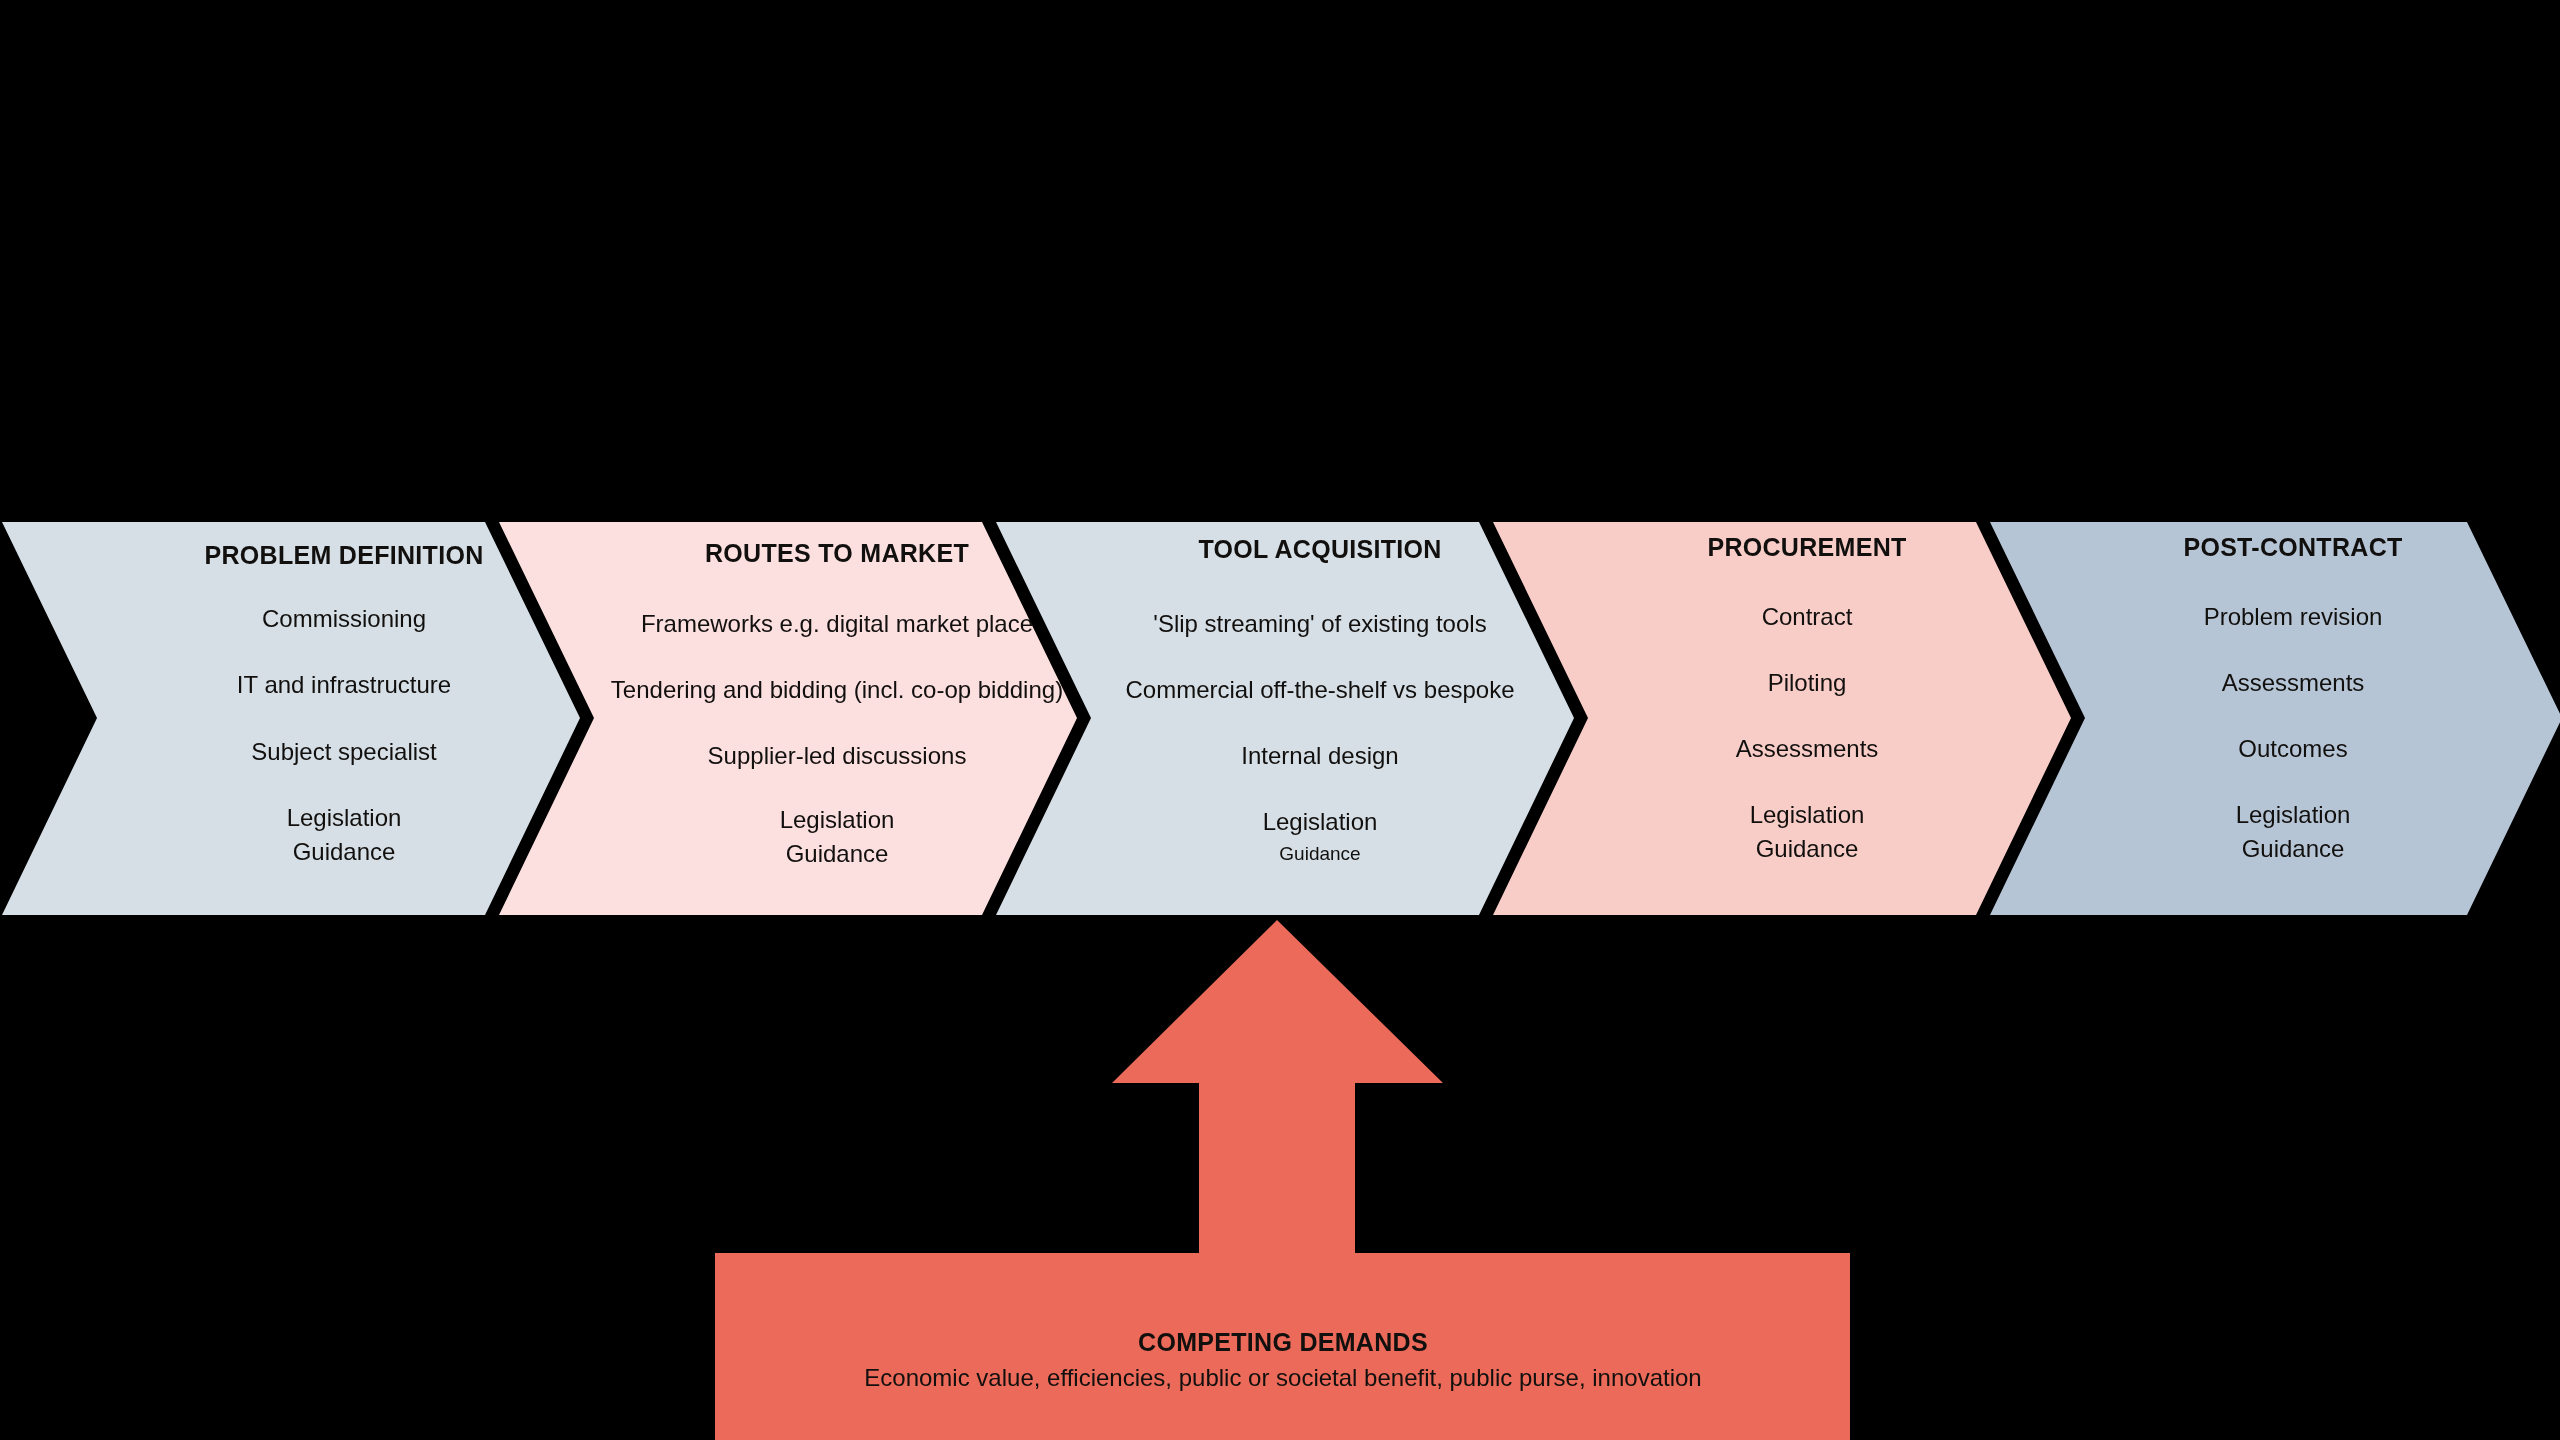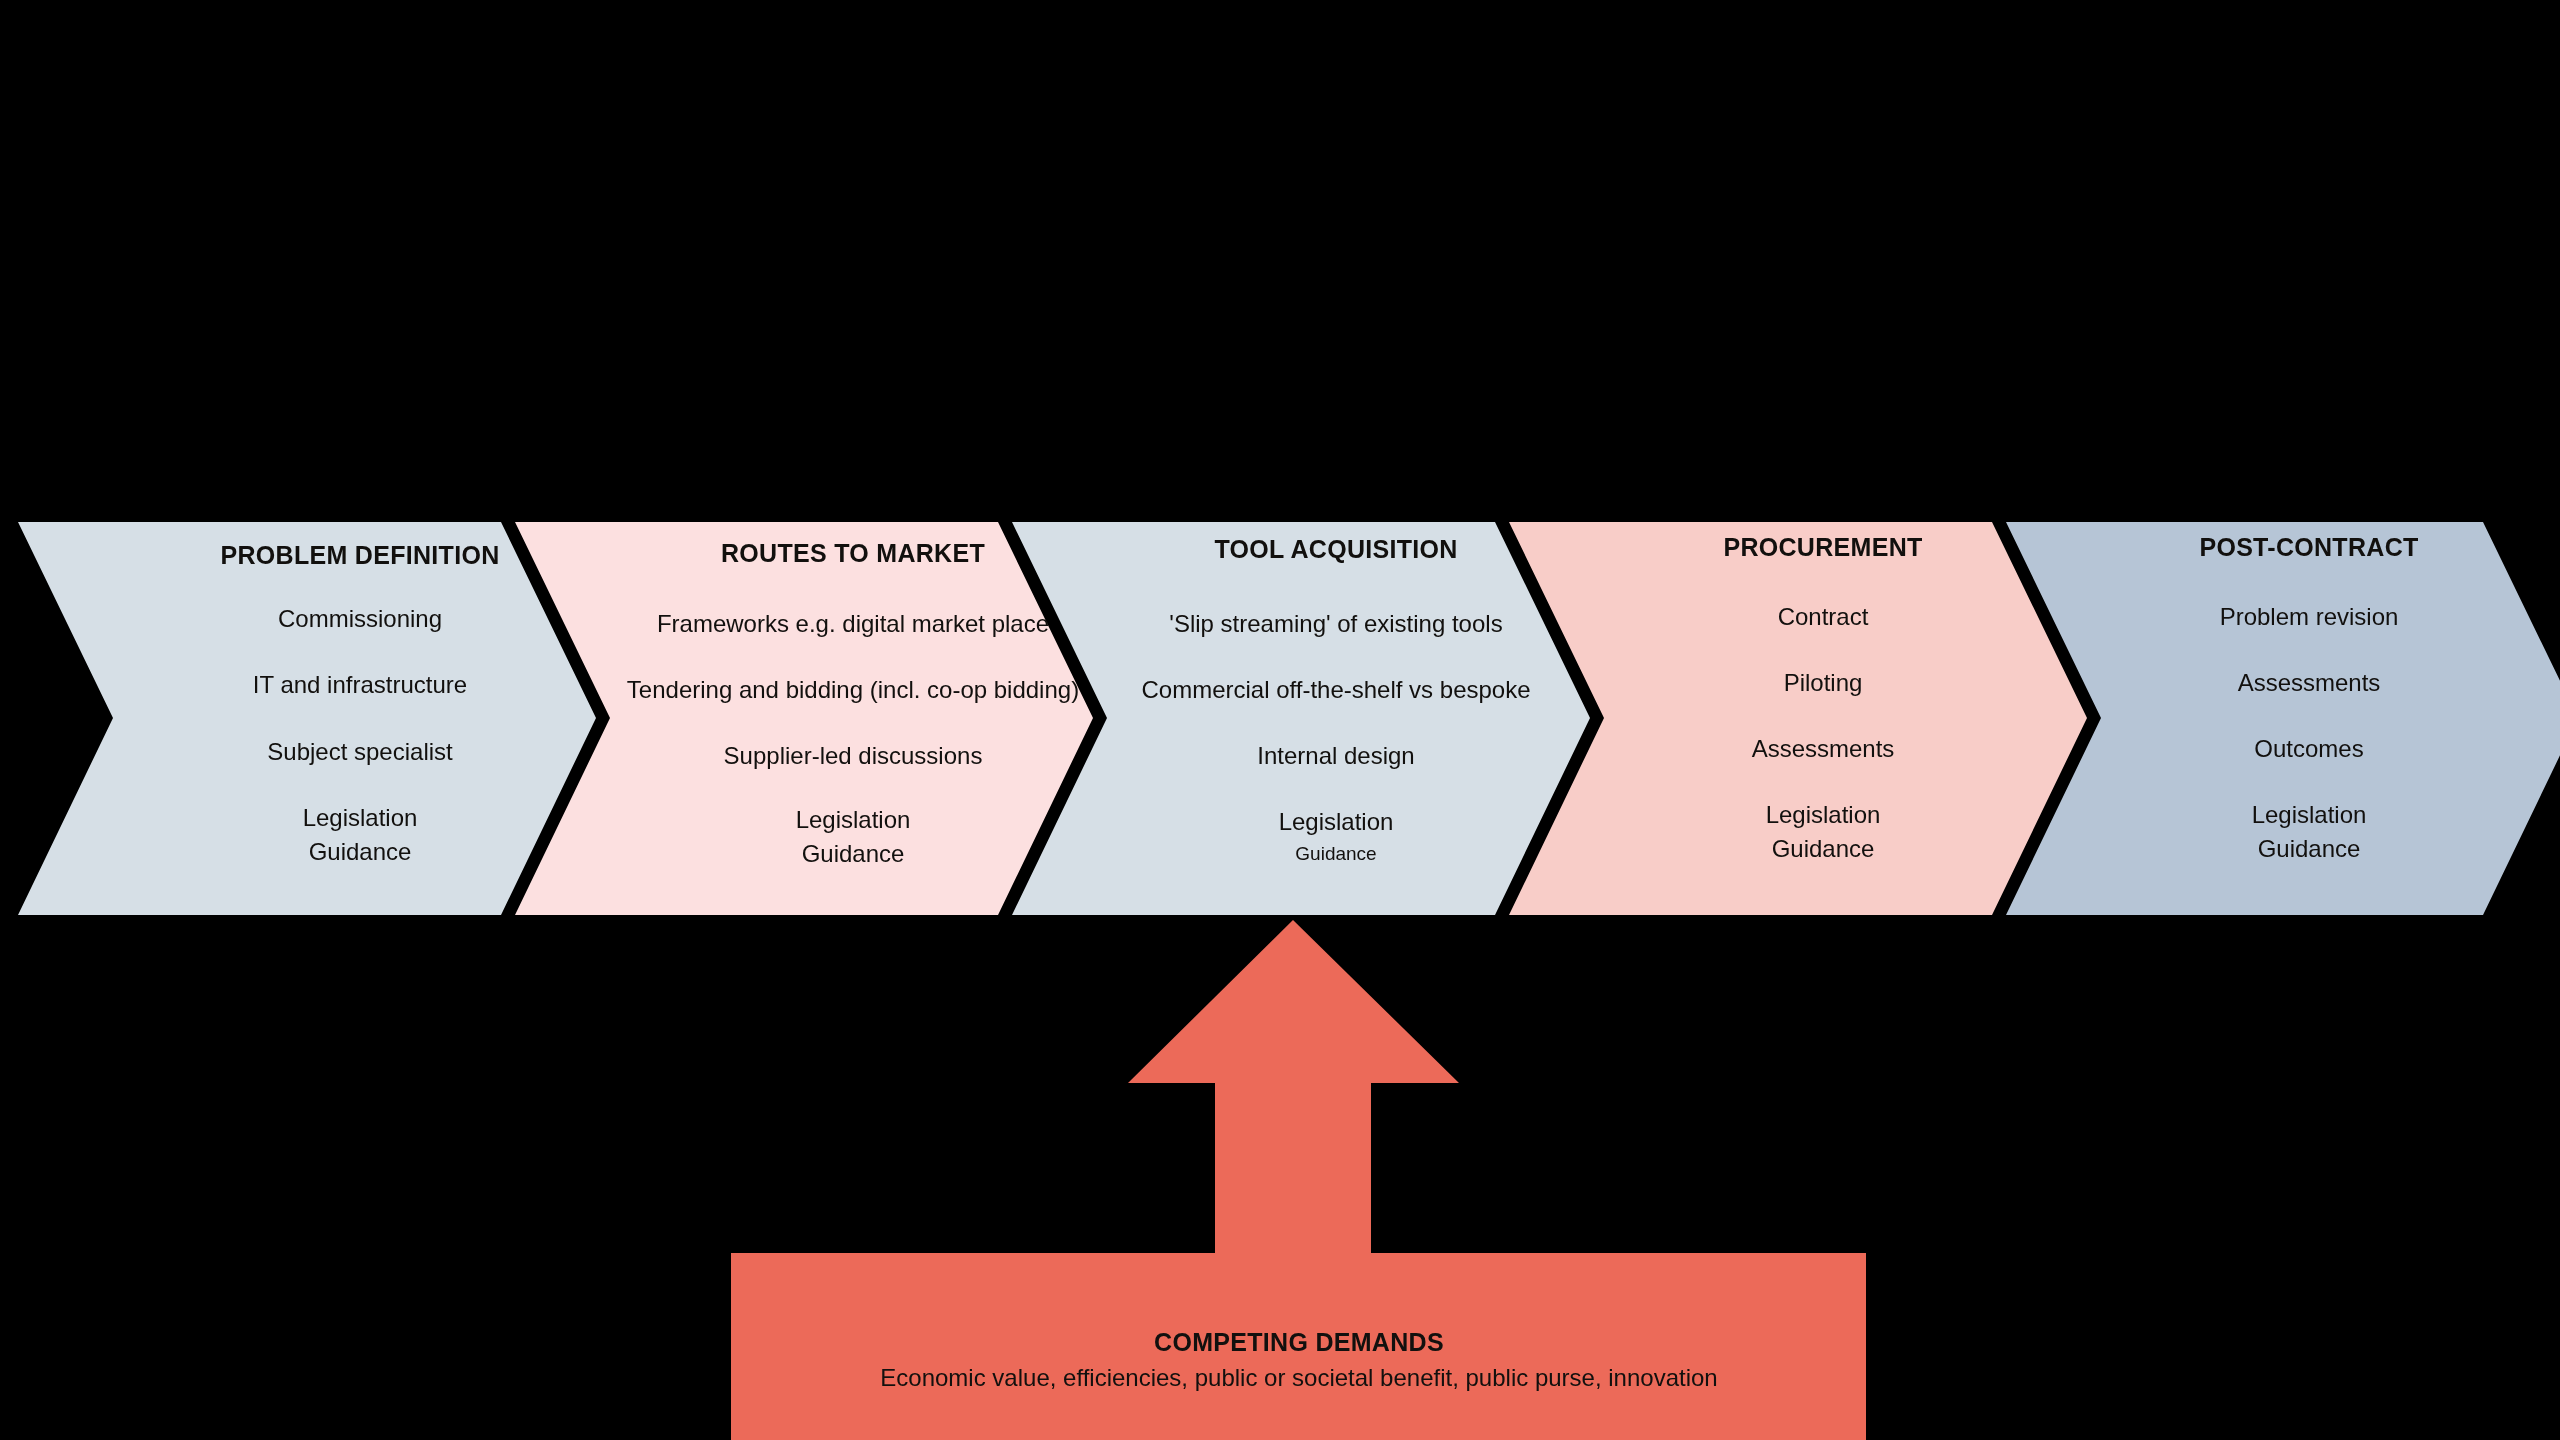--- a/index.html
+++ b/index.html
@@ -11,21 +11,21 @@
   body {
     width: 2560px;
     height: 1440px;
     position: relative;
     overflow: hidden;
     font-family: "Liberation Sans", sans-serif;
     -webkit-font-smoothing: antialiased;
   }
   #stage {
     position: absolute;
-    left: 18px; top: 0;
+    left: 2px; top: 0;
     width: 2372px;
     height: 1440px;
     background: #000000;
   }
   svg#diagram {
     position: absolute;
     left: 0; top: 0;
     width: 2560px;
     height: 1440px;
     display: block;

